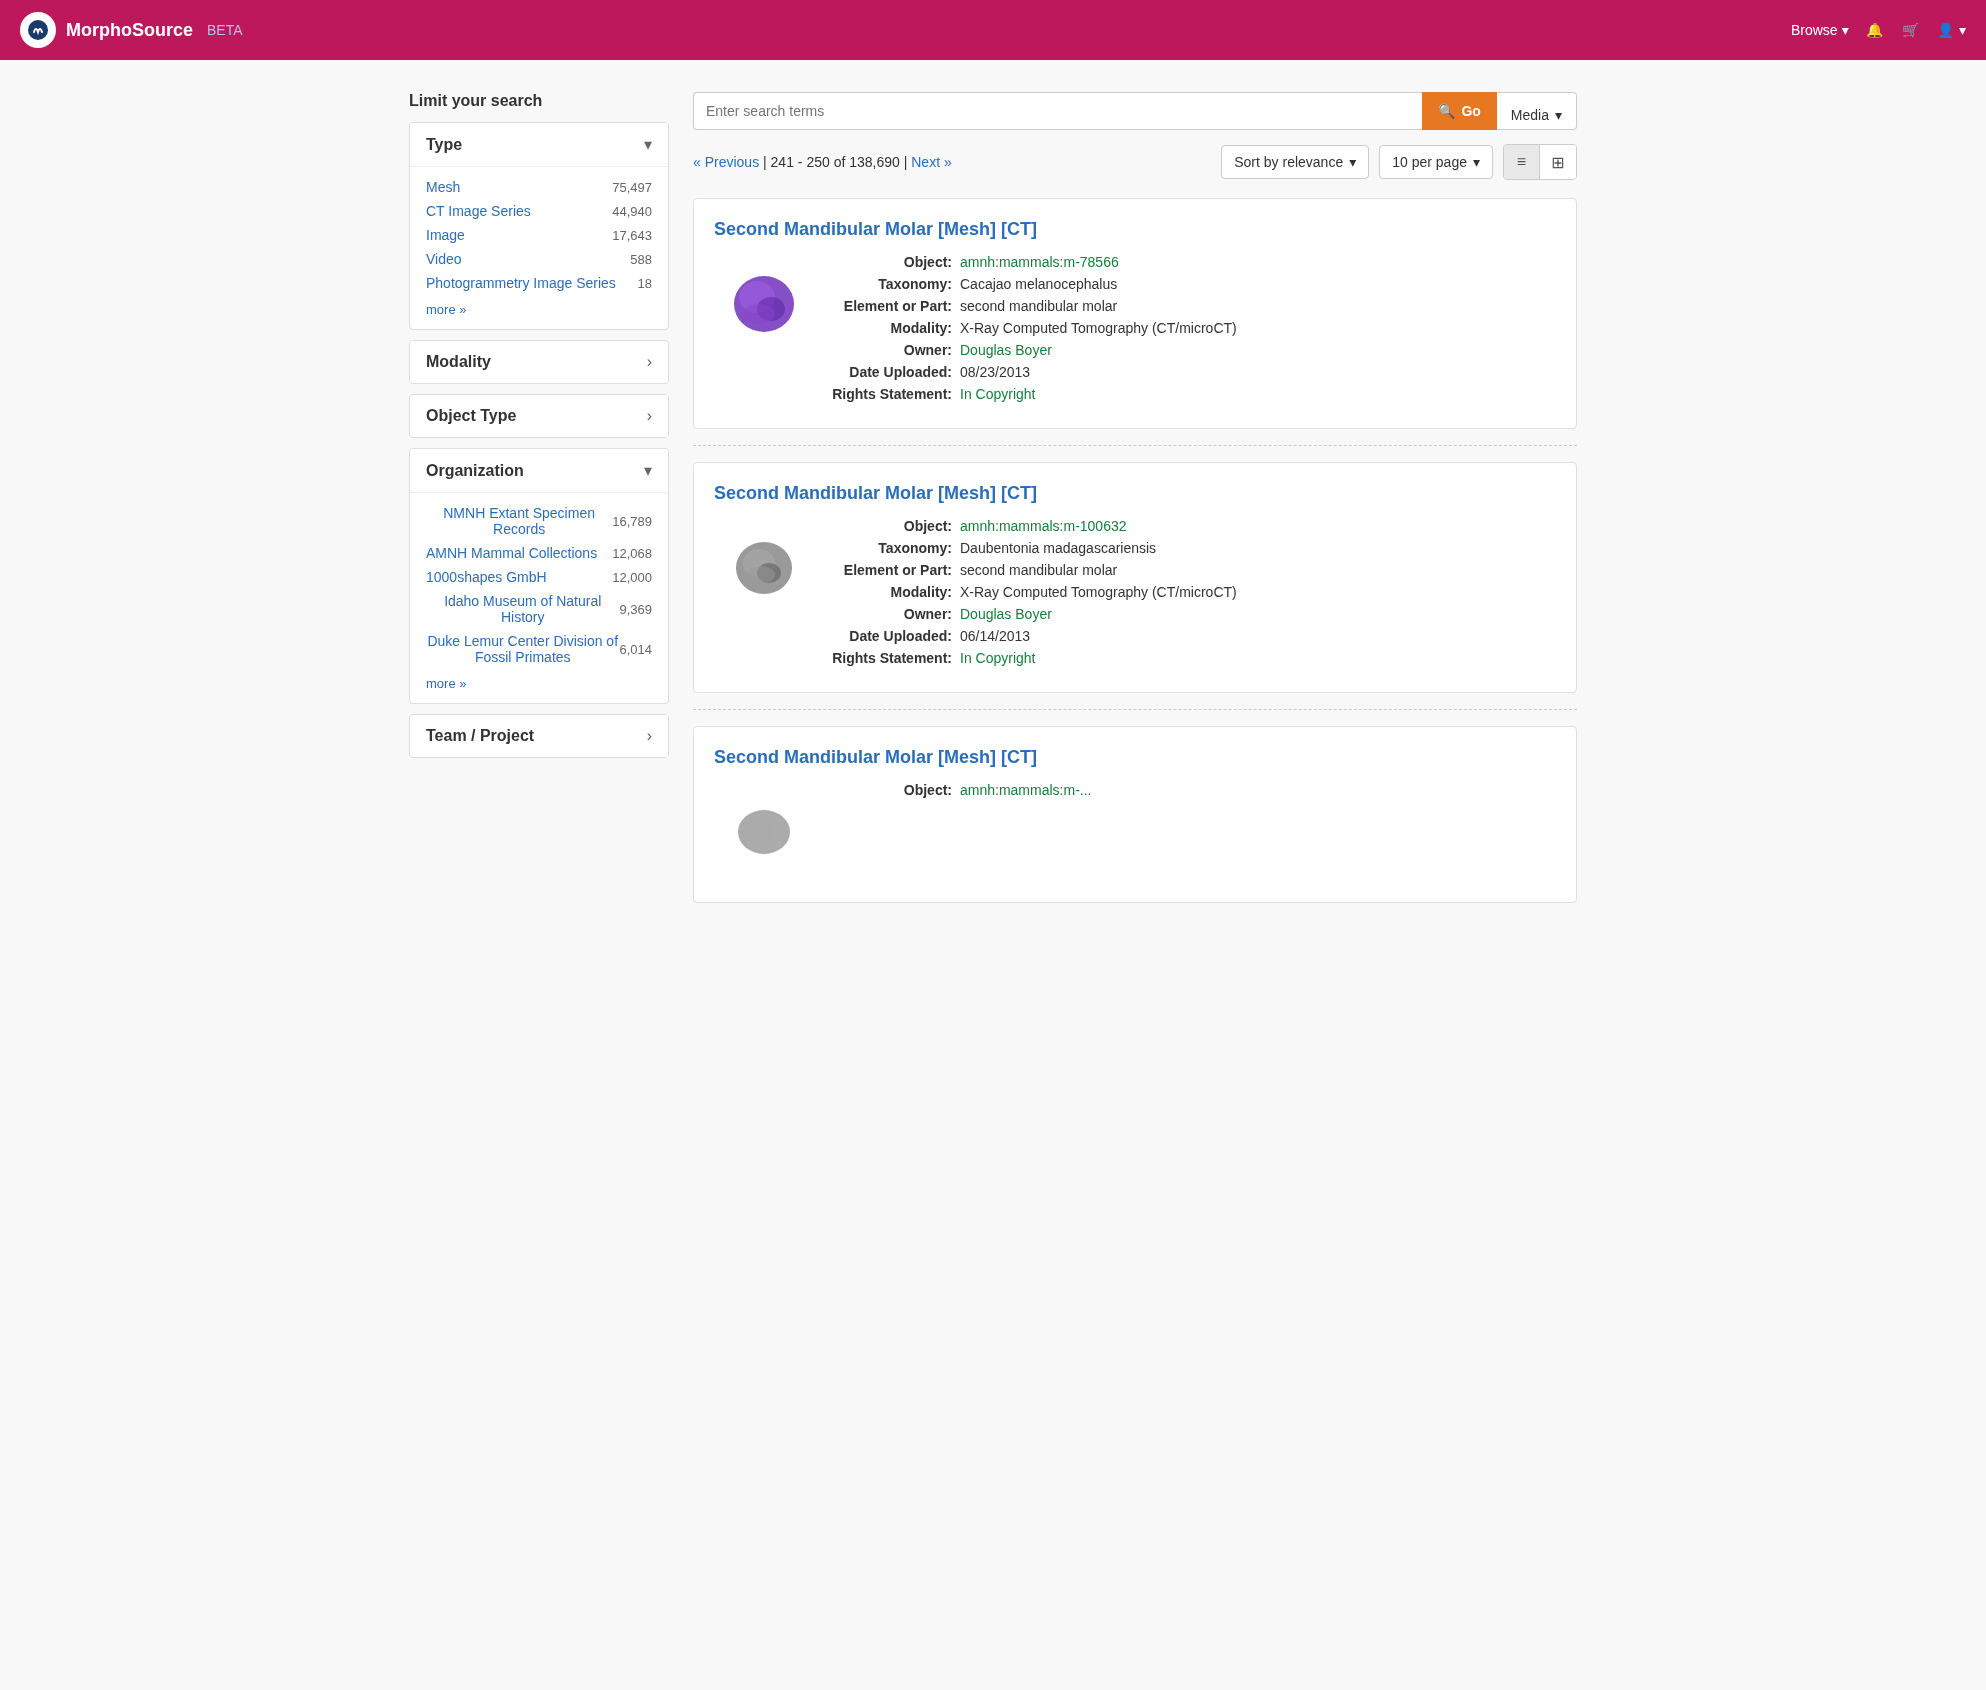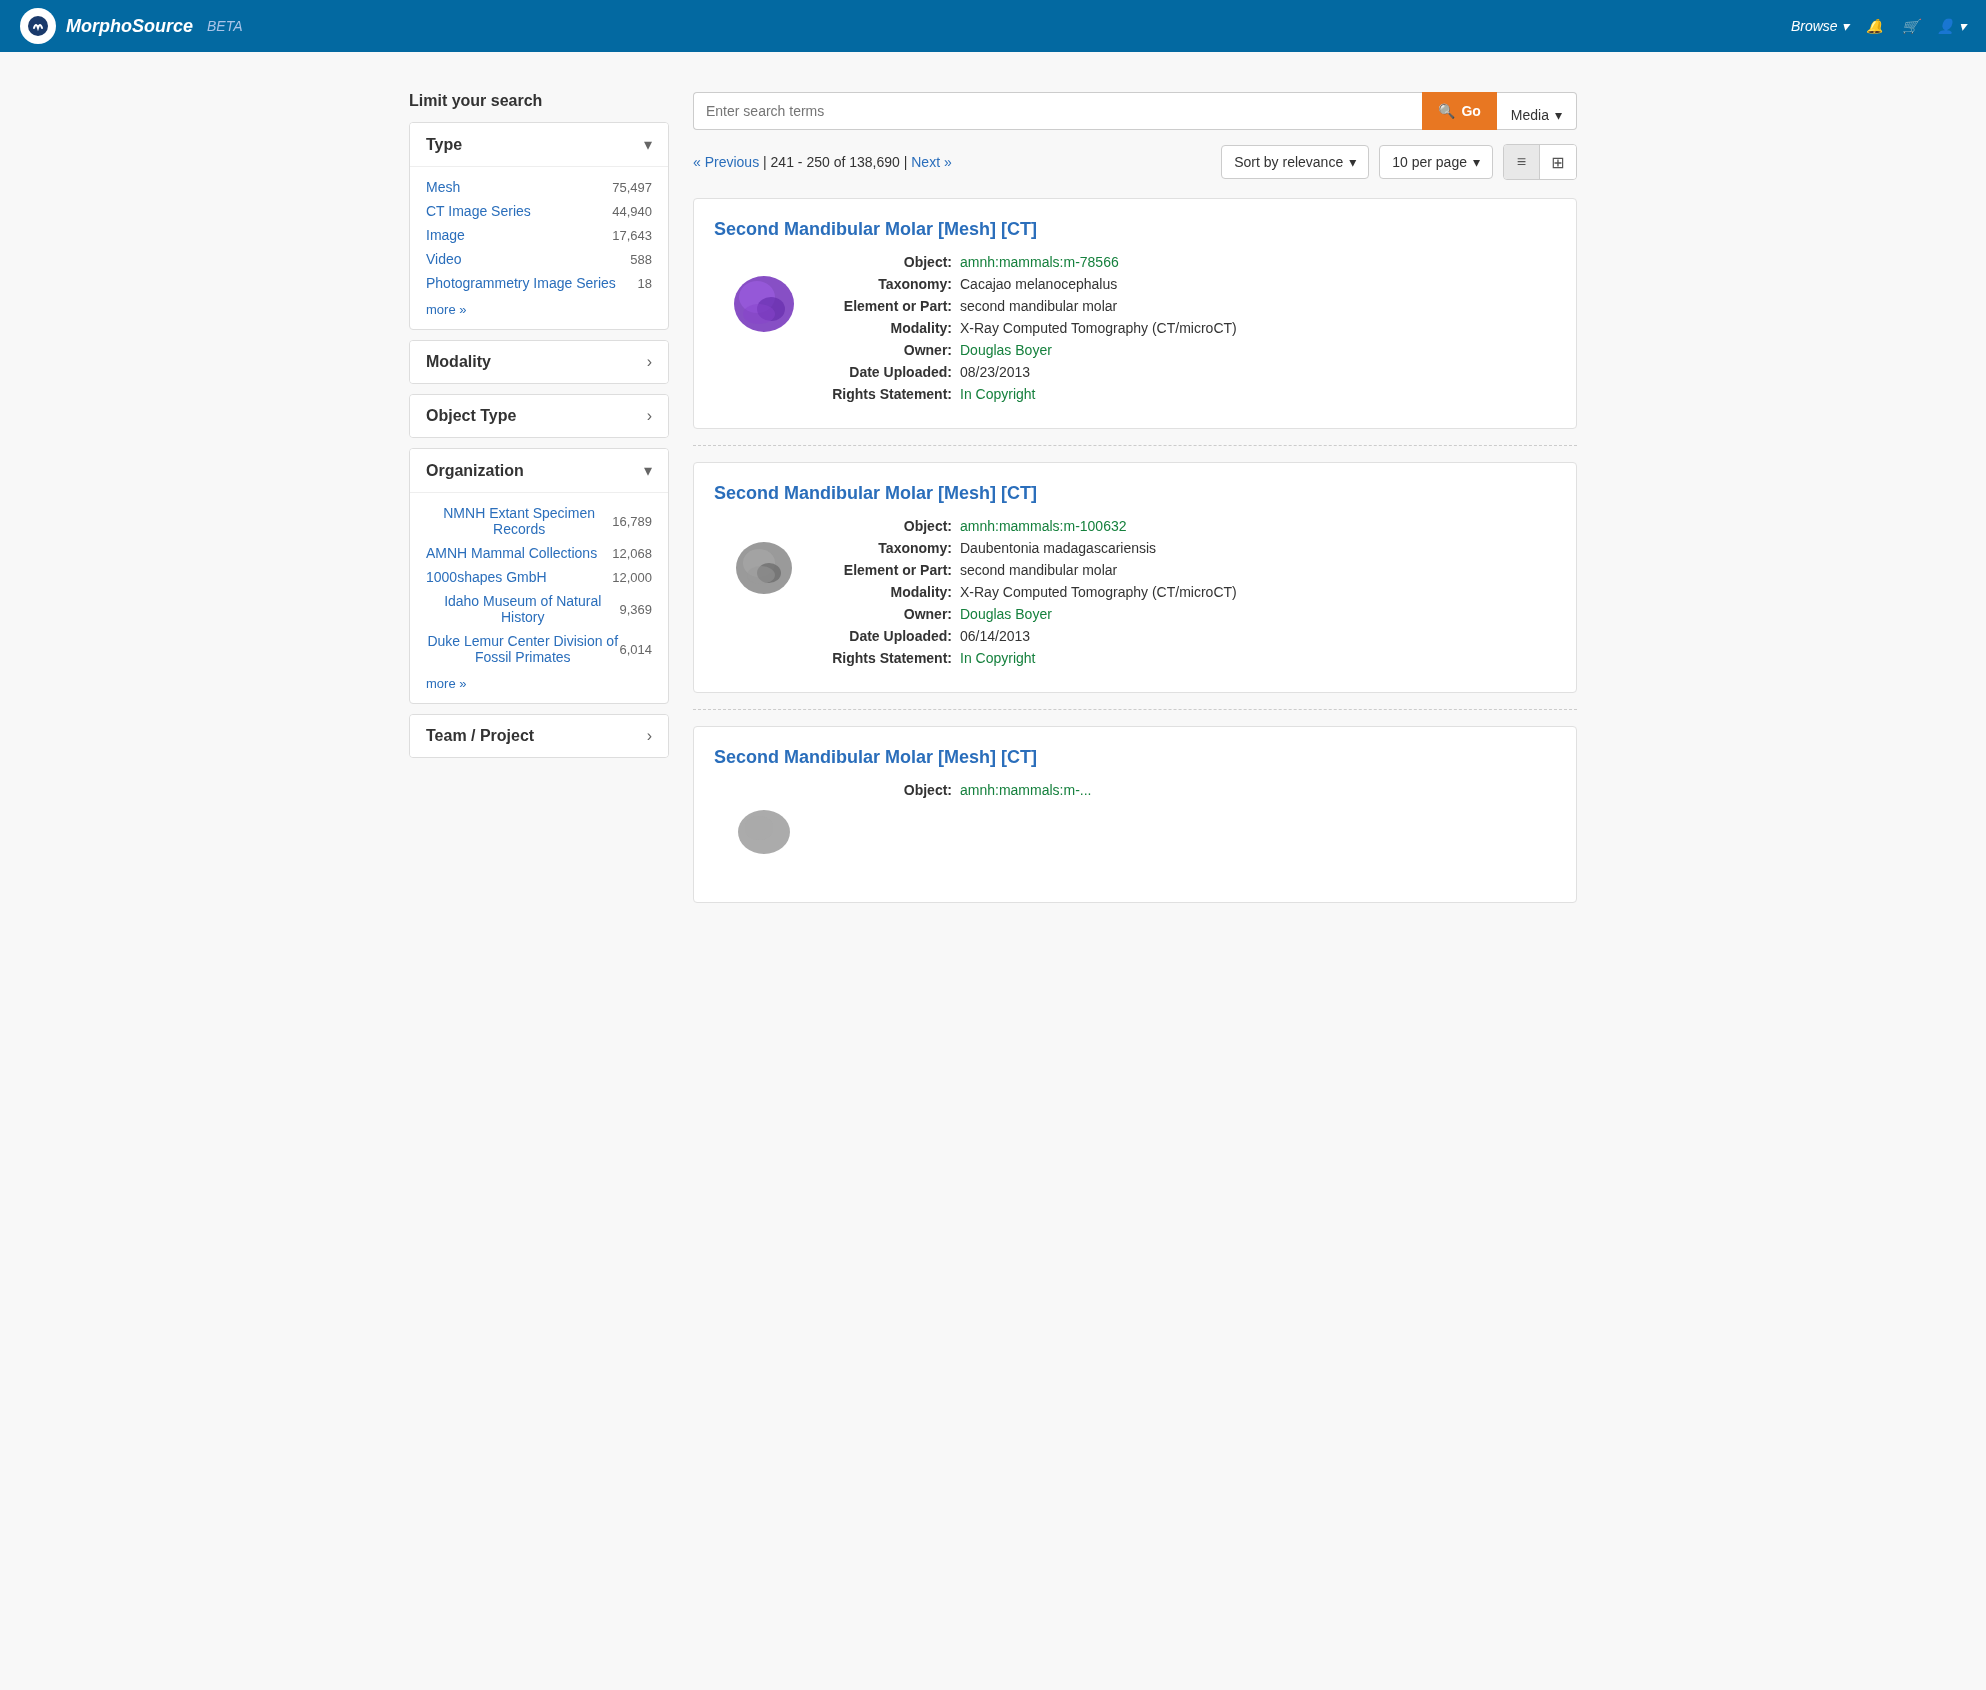--- a/index.html
+++ b/index.html
@@ -1,26 +1,25 @@
 <!DOCTYPE html>
 <html><head>
   <meta charset="utf-8">
   <style>
     * { box-sizing: border-box; margin: 0; padding: 0; }
     body { font-family: -apple-system, BlinkMacSystemFont, "Segoe UI", Helvetica, Arial, sans-serif; font-size: 14px; background: #f8f8f8; color: #333; }
 
     
     .navbar {
-      background: #0369a1;
+      background: #be185d;
       color: white;
       display: flex;
       align-items: center;
       padding: 0 20px;
-      height: 52px;
-      font-style: italic;
+      height: 60px;
     }
     .navbar-brand {
       display: flex;
       align-items: center;
       gap: 10px;
       font-size: 18px;
       font-weight: 600;
       color: white;
       text-decoration: none;
       margin-right: auto;
@@ -54,21 +53,21 @@
       display: flex;
       align-items: center;
       gap: 4px;
       text-decoration: none;
     }
 
     
     .page-container {
       display: flex;
       max-width: 1200px;
-      margin: 16px auto;
+      margin: 8px auto;
       padding: 24px 16px;
       gap: 24px;
     }
 
     
     .sidebar {
       width: 260px;
       flex-shrink: 0;
     }
     .sidebar-title {

